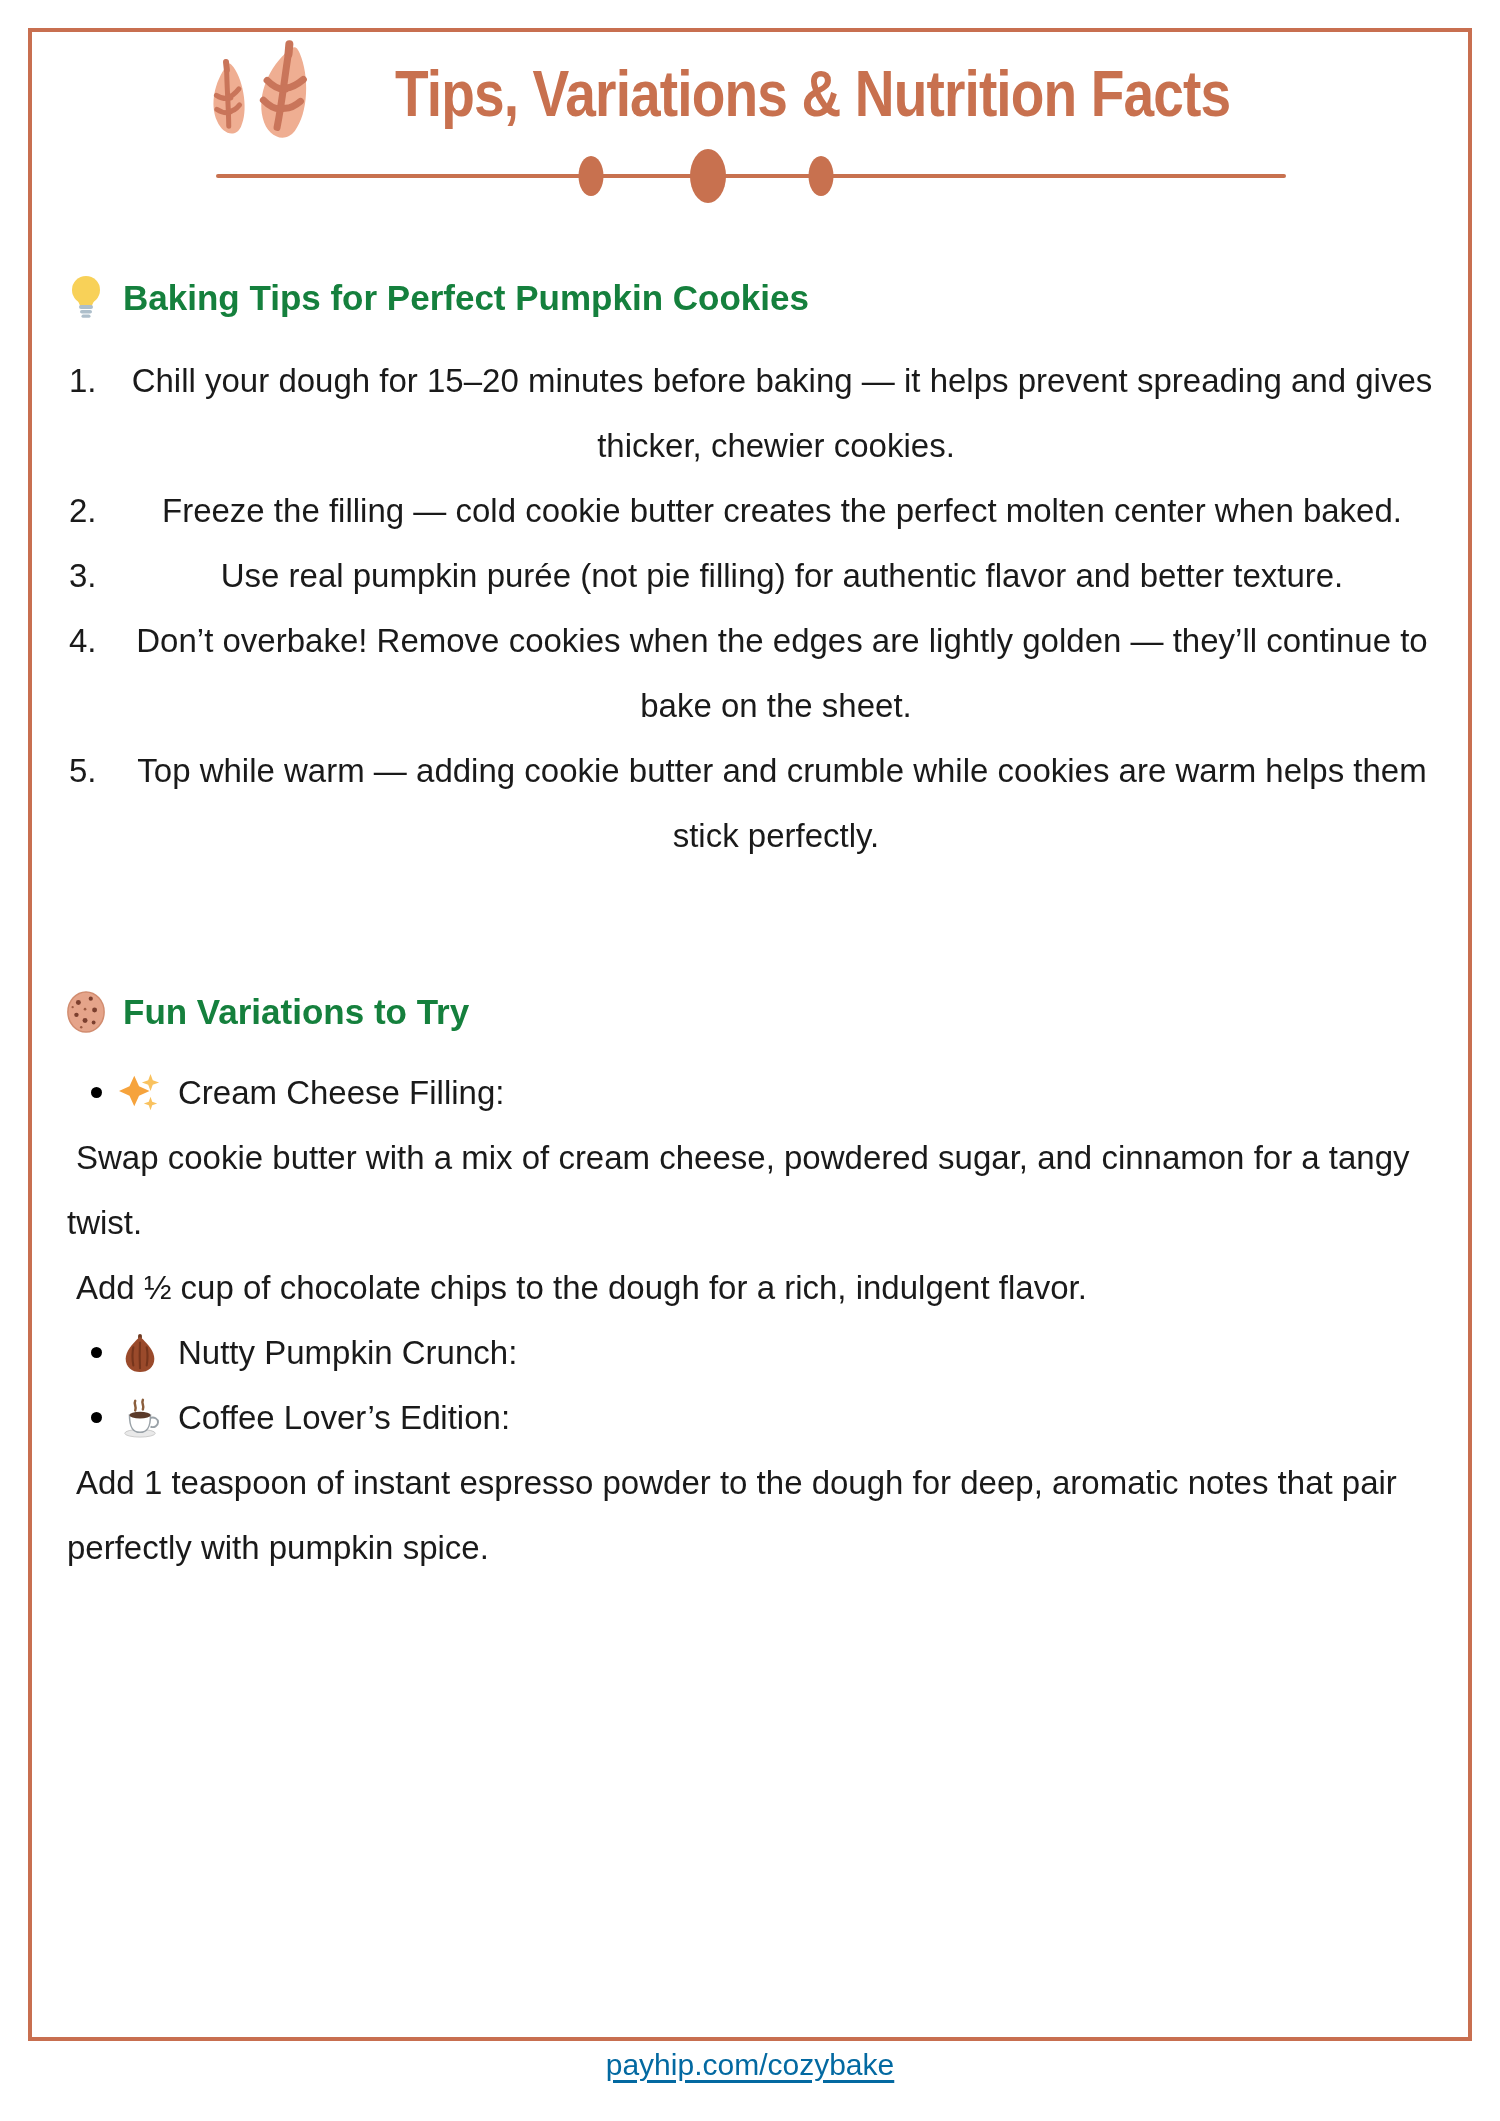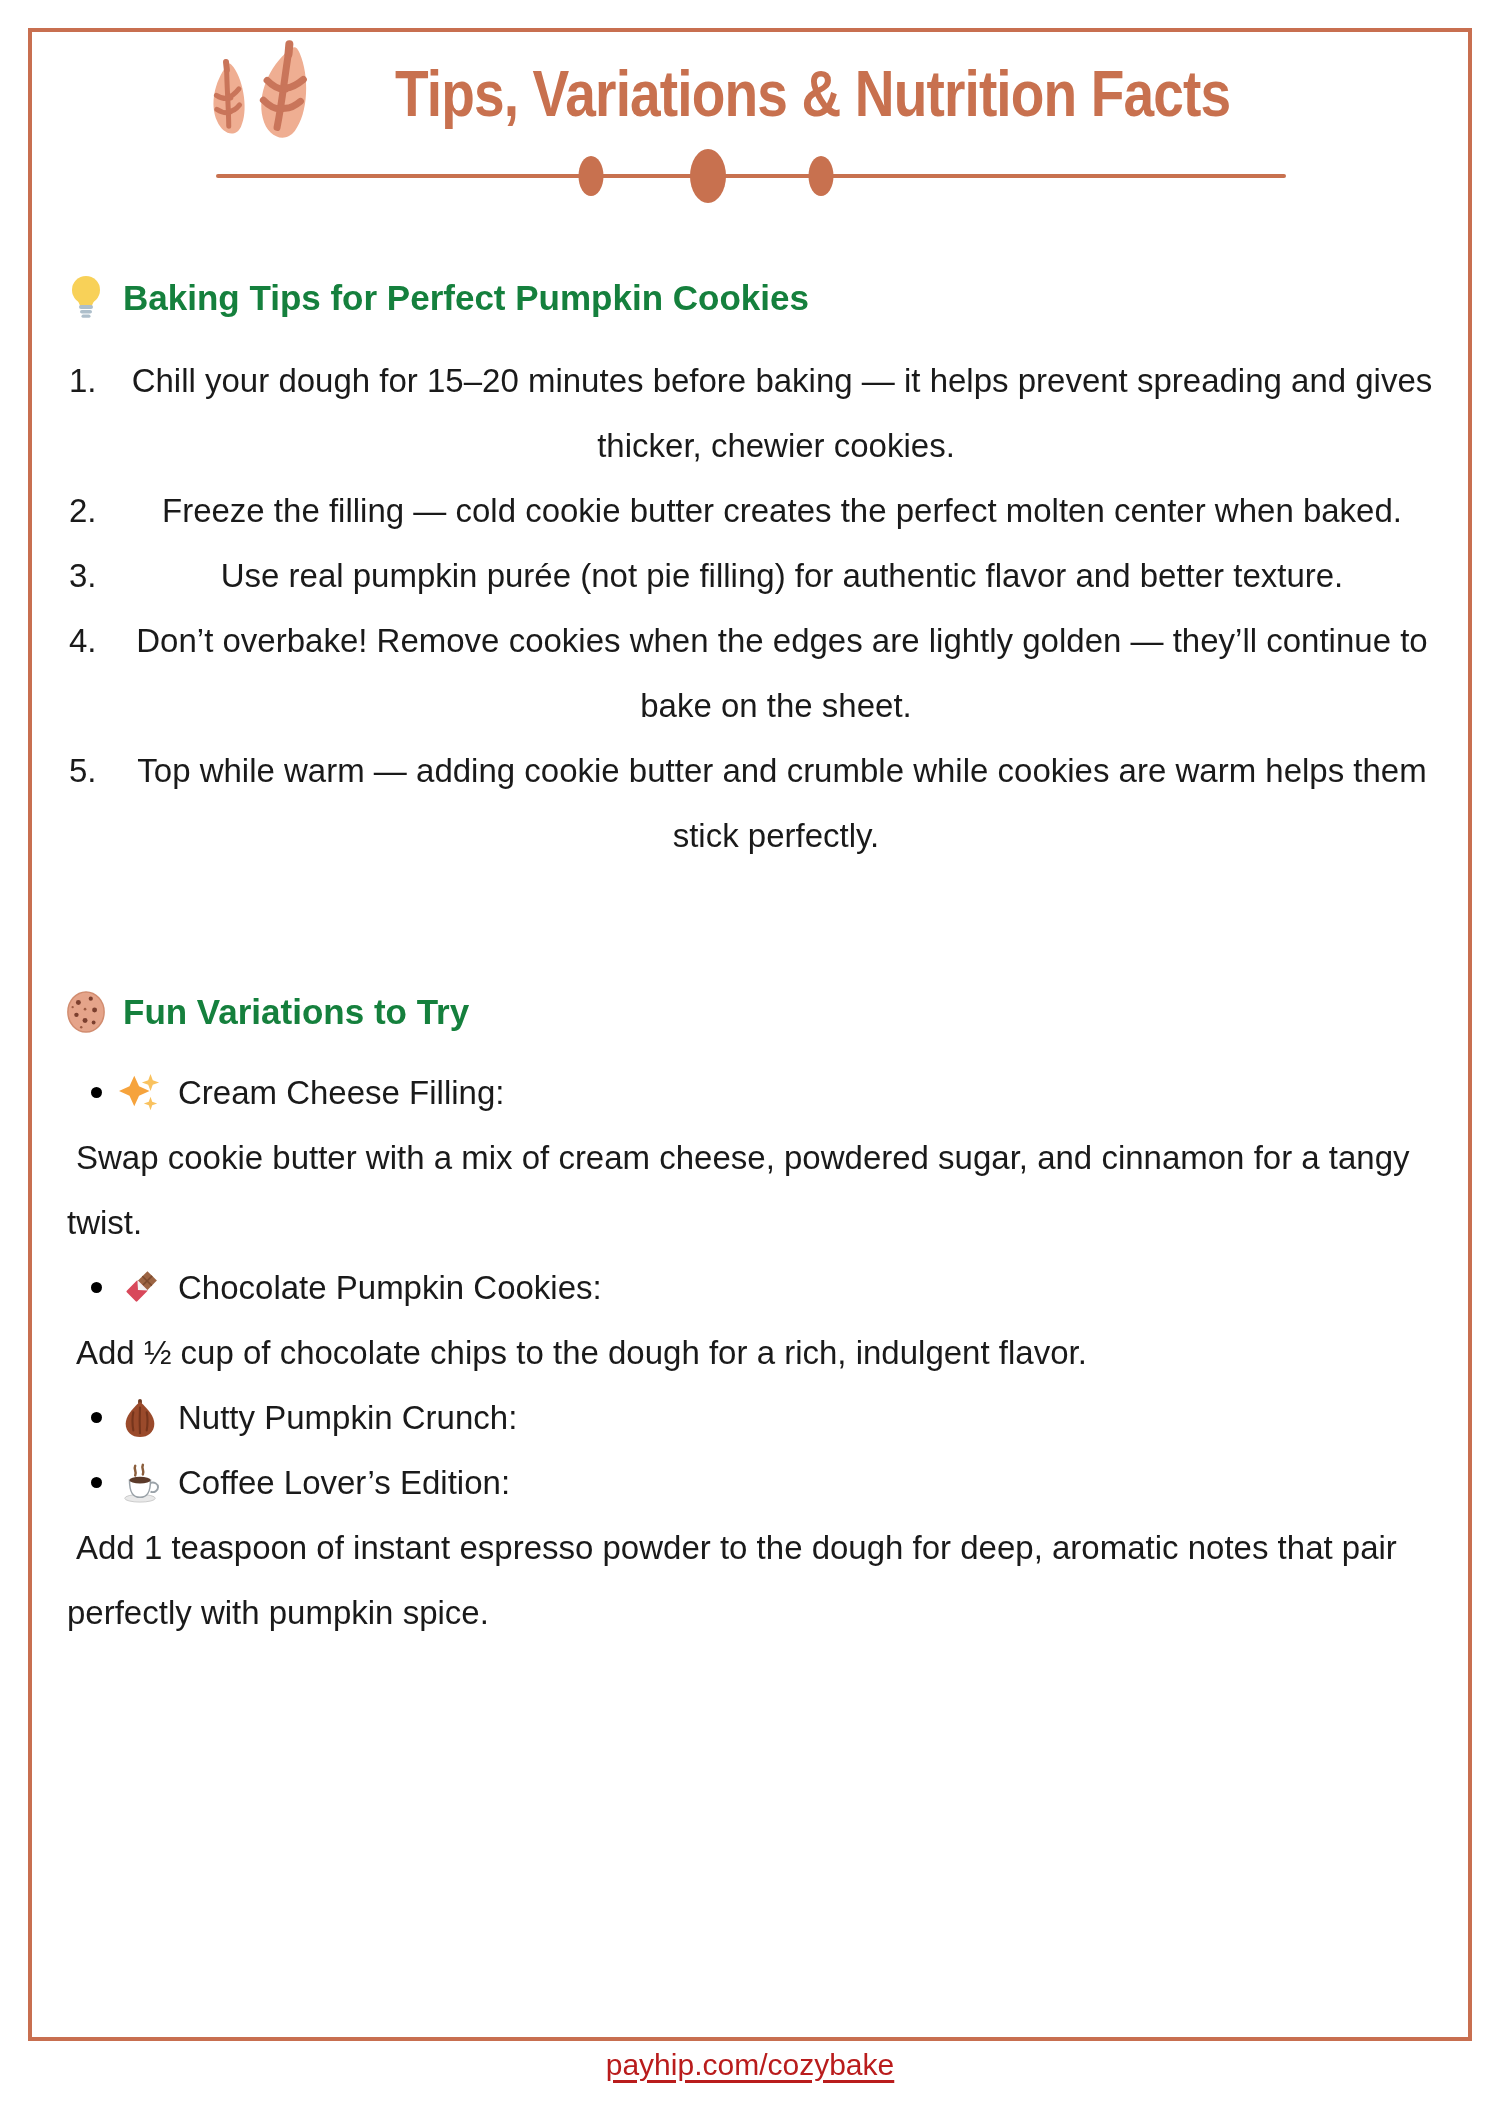--- a/index.html
+++ b/index.html
@@ -120,21 +120,21 @@
   }
   
   .footer {
     position: absolute;
     left: 0; top: 2048px;
     width: 100%;
     text-align: center;
     font-size: 30px;
   }
   .footer a {
-    color: #b91c1c;
+    color: #0369a1;
     text-decoration: underline;
     text-underline-offset: 5px;
   }
 </style>
 </head>
 <body>
 
 <div class="frame"></div>
 
 <div class="content">
@@ -216,32 +216,20 @@
           <path d="M16 4 L21 15 L32 20 L21 25 L16 36 L11 25 L0 20 L11 15 Z" fill="#f6a33c"></path>
           <path d="M33 2 L35.4 8.6 L42 11 L35.4 13.4 L33 20 L30.6 13.4 L24 11 L30.6 8.6 Z" fill="#f9c25f"></path>
           <path d="M33 26 L34.8 31.2 L40 33 L34.8 34.8 L33 40 L31.2 34.8 L26 33 L31.2 31.2 Z" fill="#f9c25f"></path>
         </svg>
         <span>Cream Cheese Filling:</span>
       </div>
       <p class="vdesc">Swap cookie butter with a mix of cream cheese, powdered sugar, and cinnamon for a tangy twist.</p>
     </li>
 
     <li>
-      <div class="bullet-line">
-        <span class="bdot"></span>
-        <svg class="vicon" viewBox="0 0 44 44" aria-hidden="true">
-          <g transform="rotate(45 22 22)">
-            <rect x="15" y="4" width="14" height="15" fill="#9c6443"></rect>
-            <path d="M22 4 L22 19 M15 11.5 L29 11.5" stroke="#7c4a2e" stroke-width="1.6"></path>
-            <rect x="14.2" y="18" width="15.6" height="17" rx="1.2" fill="#d8485a"></rect>
-            <path d="M14.2 18 L29.8 18 L22 25 Z" fill="#f3f3f3"></path>
-          </g>
-        </svg>
-        <span>Chocolate Pumpkin Cookies:</span>
-      </div>
       <p class="vdesc">Add ½ cup of chocolate chips to the dough for a rich, indulgent flavor.</p>
     </li>
 
     <li>
       <div class="bullet-line">
         <span class="bdot"></span>
         <svg class="vicon" viewBox="0 0 44 44" aria-hidden="true">
           <rect x="20" y="2" width="4" height="6" rx="2" fill="#6e3a22"></rect>
           <path d="M22 5 C13 13 7 21 7 28 C7 36.5 13.5 42 22 42 C30.5 42 37 36.5 37 28 C37 21 31 13 22 5 Z" fill="#9a4a2b"></path>
           <path d="M15 16 C13.8 22 13.8 28 15 35" stroke="#76351c" stroke-width="2.2" fill="none" stroke-linecap="round"></path>

